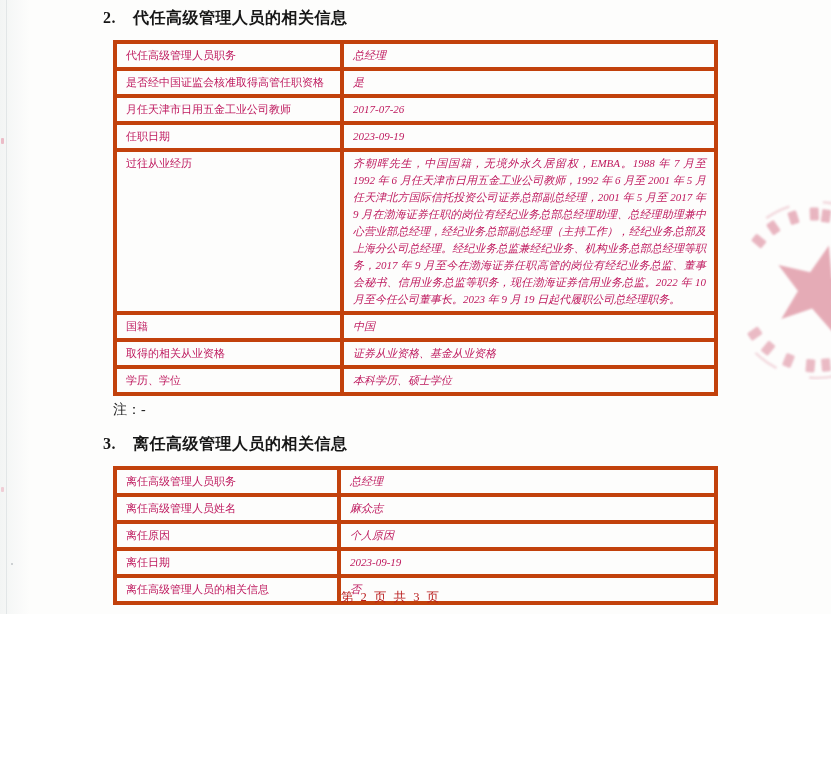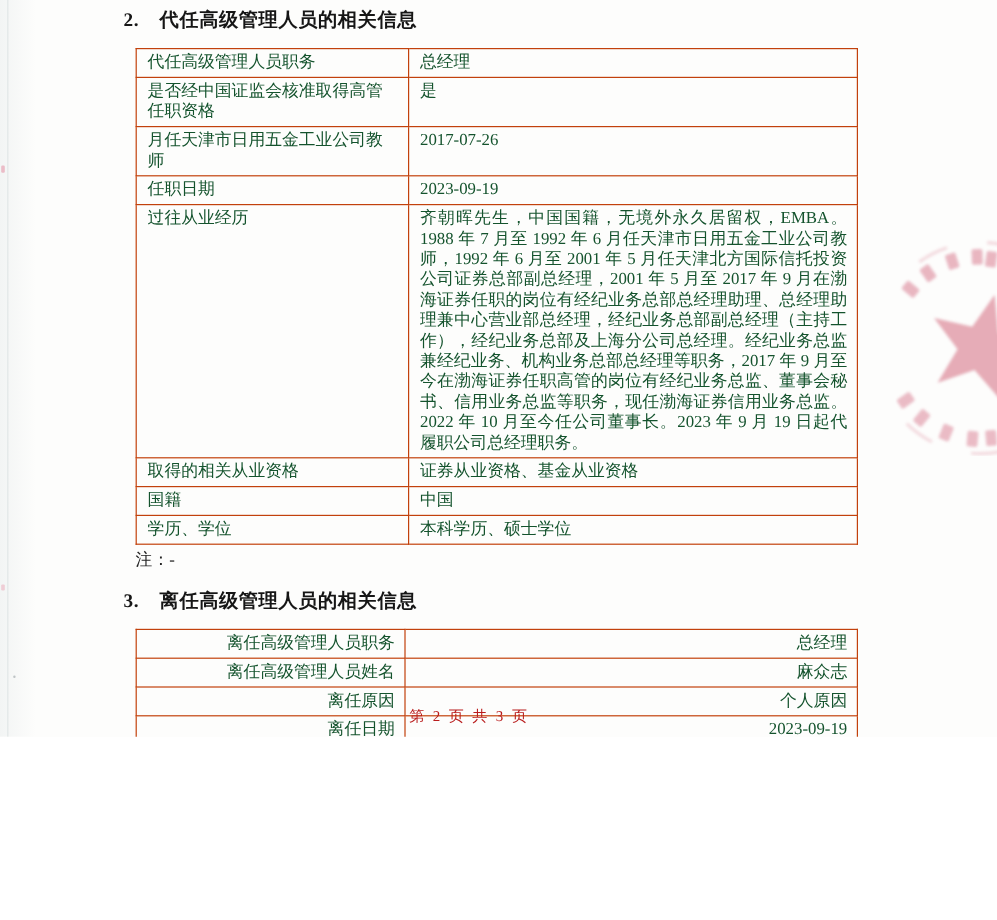--- a/index.html
+++ b/index.html
@@ -36,36 +36,36 @@
     font-size:16px;font-weight:700;line-height:20px;color:#161616;
     letter-spacing:.5px;
   }
   .sec-num{margin-right:17px;}
   .sec-heading.second{margin-top:15px;}
 
   table.doc{
     border-collapse:collapse;table-layout:fixed;width:601px;
   }
   table.doc td{
-    border:1px solid #c2410c;
-    font-size:14px;line-height:17px;
+    border:4px solid #c2410c;
+    font-size:11px;line-height:17px;
     padding:3px 8px 3px 9px;
-    vertical-align:top;color:#14532d;
+    vertical-align:top;color:#be185d;
     overflow:hidden;
   }
-  td.val{font-size:14px;}
+  td.val{font-size:14px;font-style:italic;}
   td.val-history{
     text-align:justify;text-align-last:left;
     line-height:23px;font-size:14px;padding-top:2px;padding-bottom:4px;
   }
   .note{
     margin:5px 0 0 0;font-size:14px;line-height:18px;color:#222;
   }
   .note.second{margin-top:24px;}
-  .tbl2{margin-top:11px;text-align:right;}
+  .tbl2{margin-top:11px;}
 
   .footer{
     position:absolute;left:0;bottom:8px;width:782px;
     text-align:center;font-size:12.5px;color:#b91c1c;
     letter-spacing:2px;
   }
 
   .seal{
     position:absolute;right:0;top:195px;width:85px;height:185px;
     pointer-events:none;
@@ -108,26 +108,26 @@
         </tr>
         <tr>
           <td class="lbl">任职日期</td>
           <td class="val">2023-09-19</td>
         </tr>
         <tr>
           <td class="lbl">过往从业经历</td>
           <td class="val val-history">齐朝晖先生，中国国籍，无境外永久居留权，EMBA。1988 年 7 月至 1992 年 6 月任天津市日用五金工业公司教师，1992 年 6 月至 2001 年 5 月任天津北方国际信托投资公司证券总部副总经理，2001 年 5 月至 2017 年 9 月在渤海证券任职的岗位有经纪业务总部总经理助理、总经理助理兼中心营业部总经理，经纪业务总部副总经理（主持工作），经纪业务总部及上海分公司总经理。经纪业务总监兼经纪业务、机构业务总部总经理等职务，2017 年 9 月至今在渤海证券任职高管的岗位有经纪业务总监、董事会秘书、信用业务总监等职务，现任渤海证券信用业务总监。2022 年 10 月至今任公司董事长。2023 年 9 月 19 日起代履职公司总经理职务。</td>
         </tr>
         <tr>
+          <td class="lbl">国籍</td>
+          <td class="val">中国</td>
+        </tr>
+        <tr>
           <td class="lbl">取得的相关从业资格</td>
           <td class="val">证券从业资格、基金从业资格</td>
-        </tr>
-        <tr>
-          <td class="lbl">国籍</td>
-          <td class="val">中国</td>
         </tr>
         <tr>
           <td class="lbl">学历、学位</td>
           <td class="val">本科学历、硕士学位</td>
         </tr>
       </tbody>
     </table>
 
     <div class="note">注：-</div>
 

